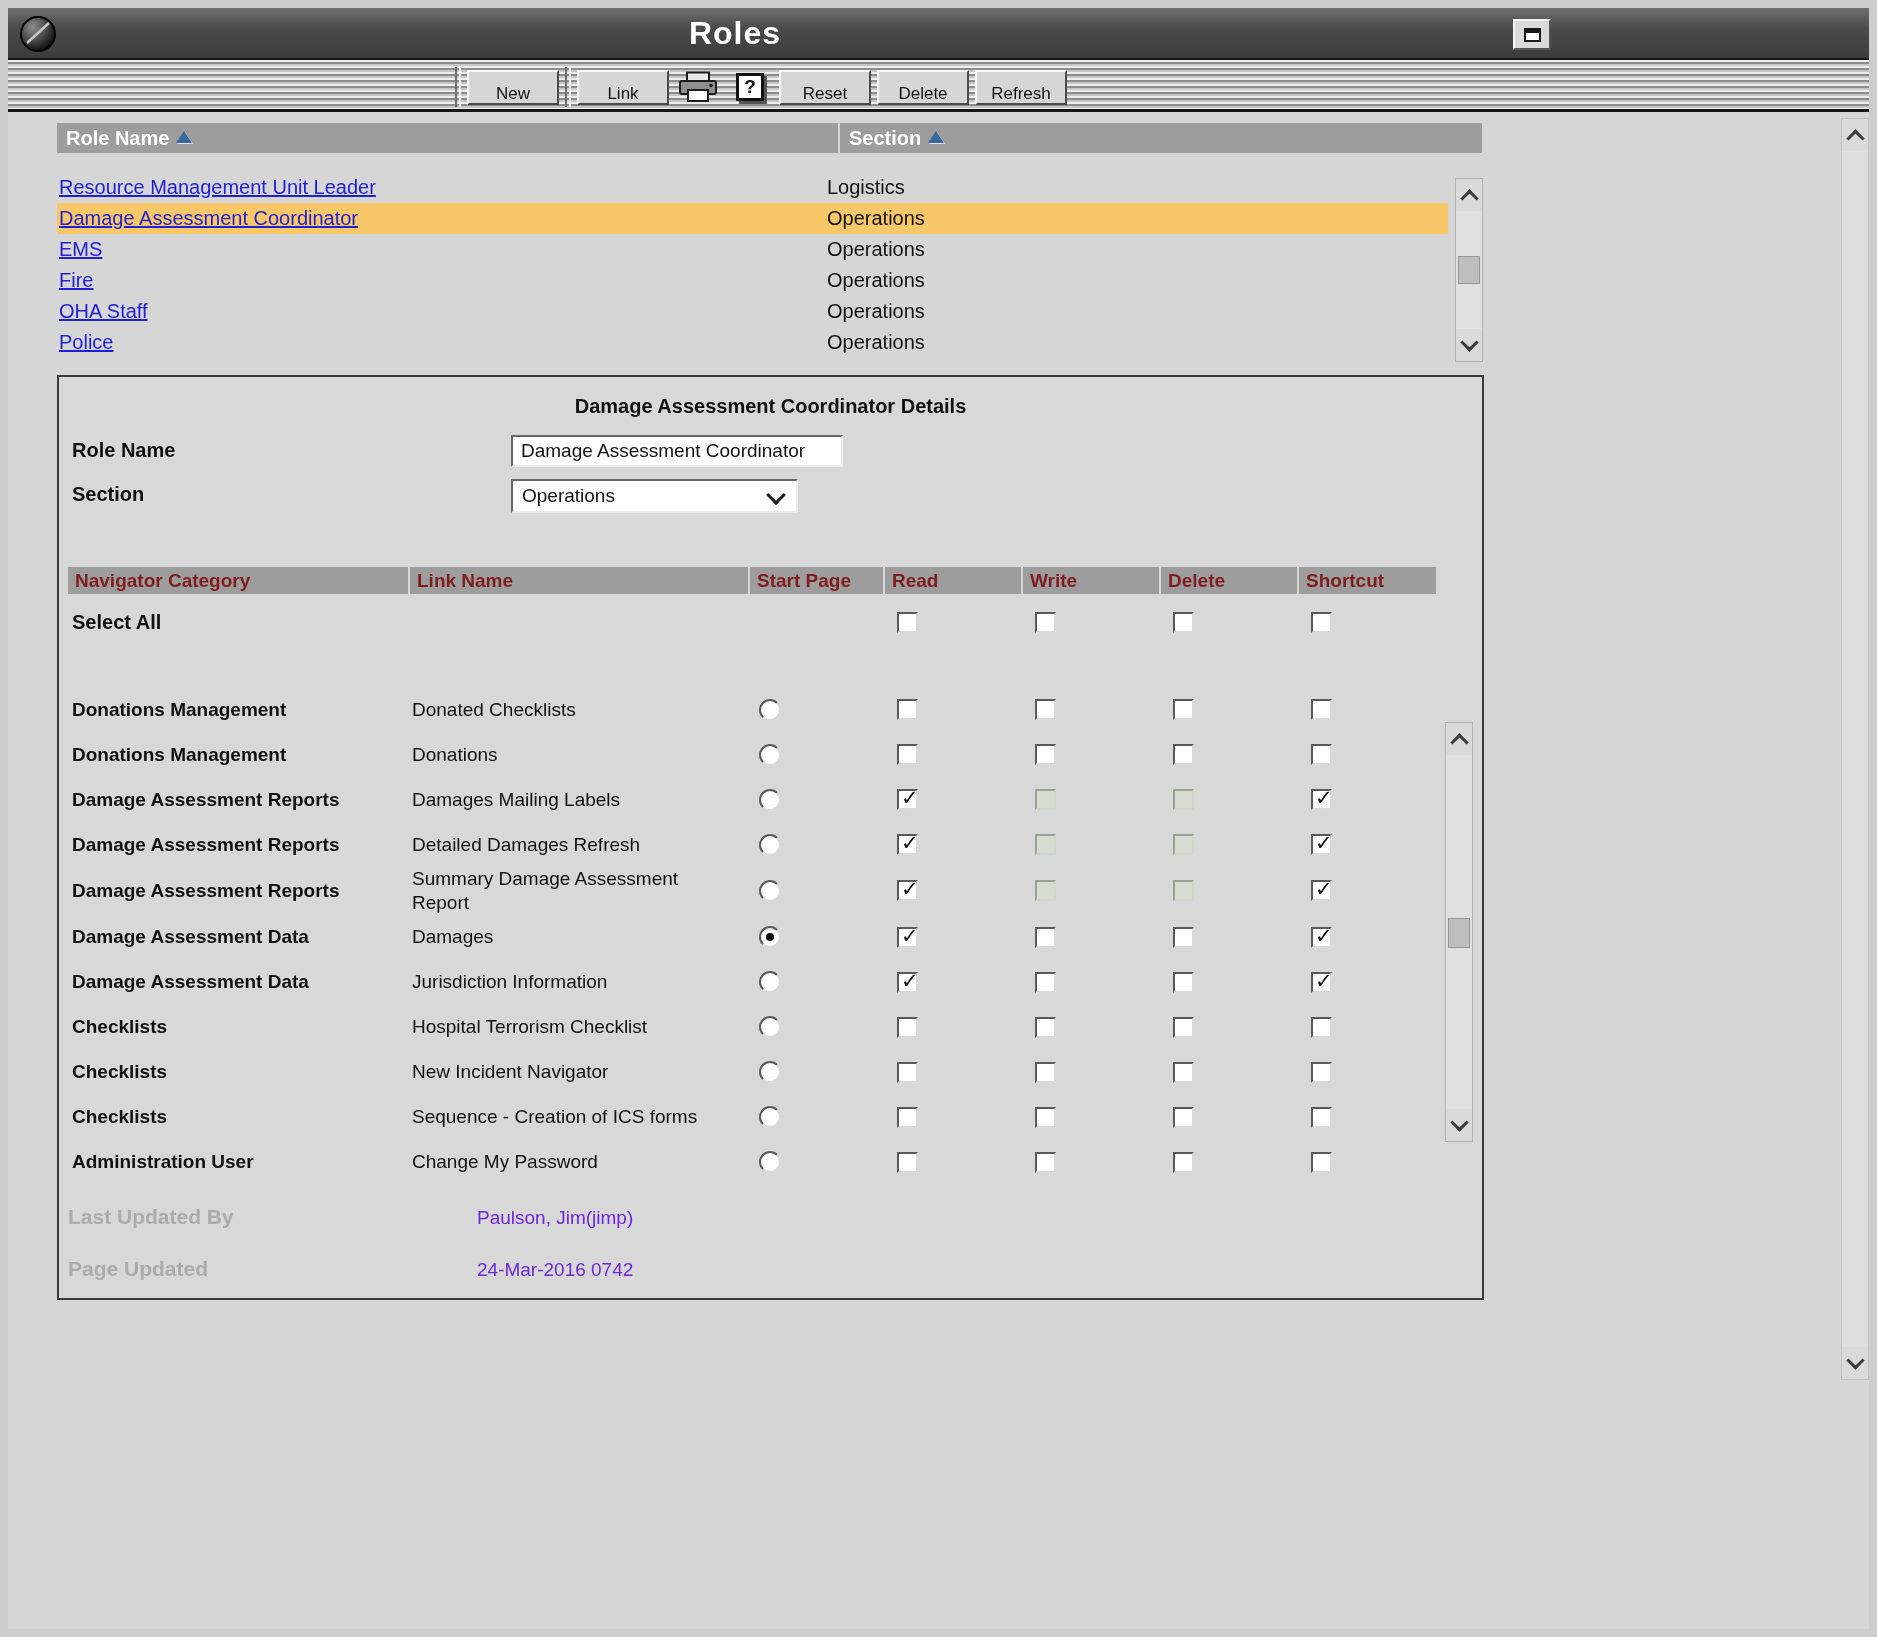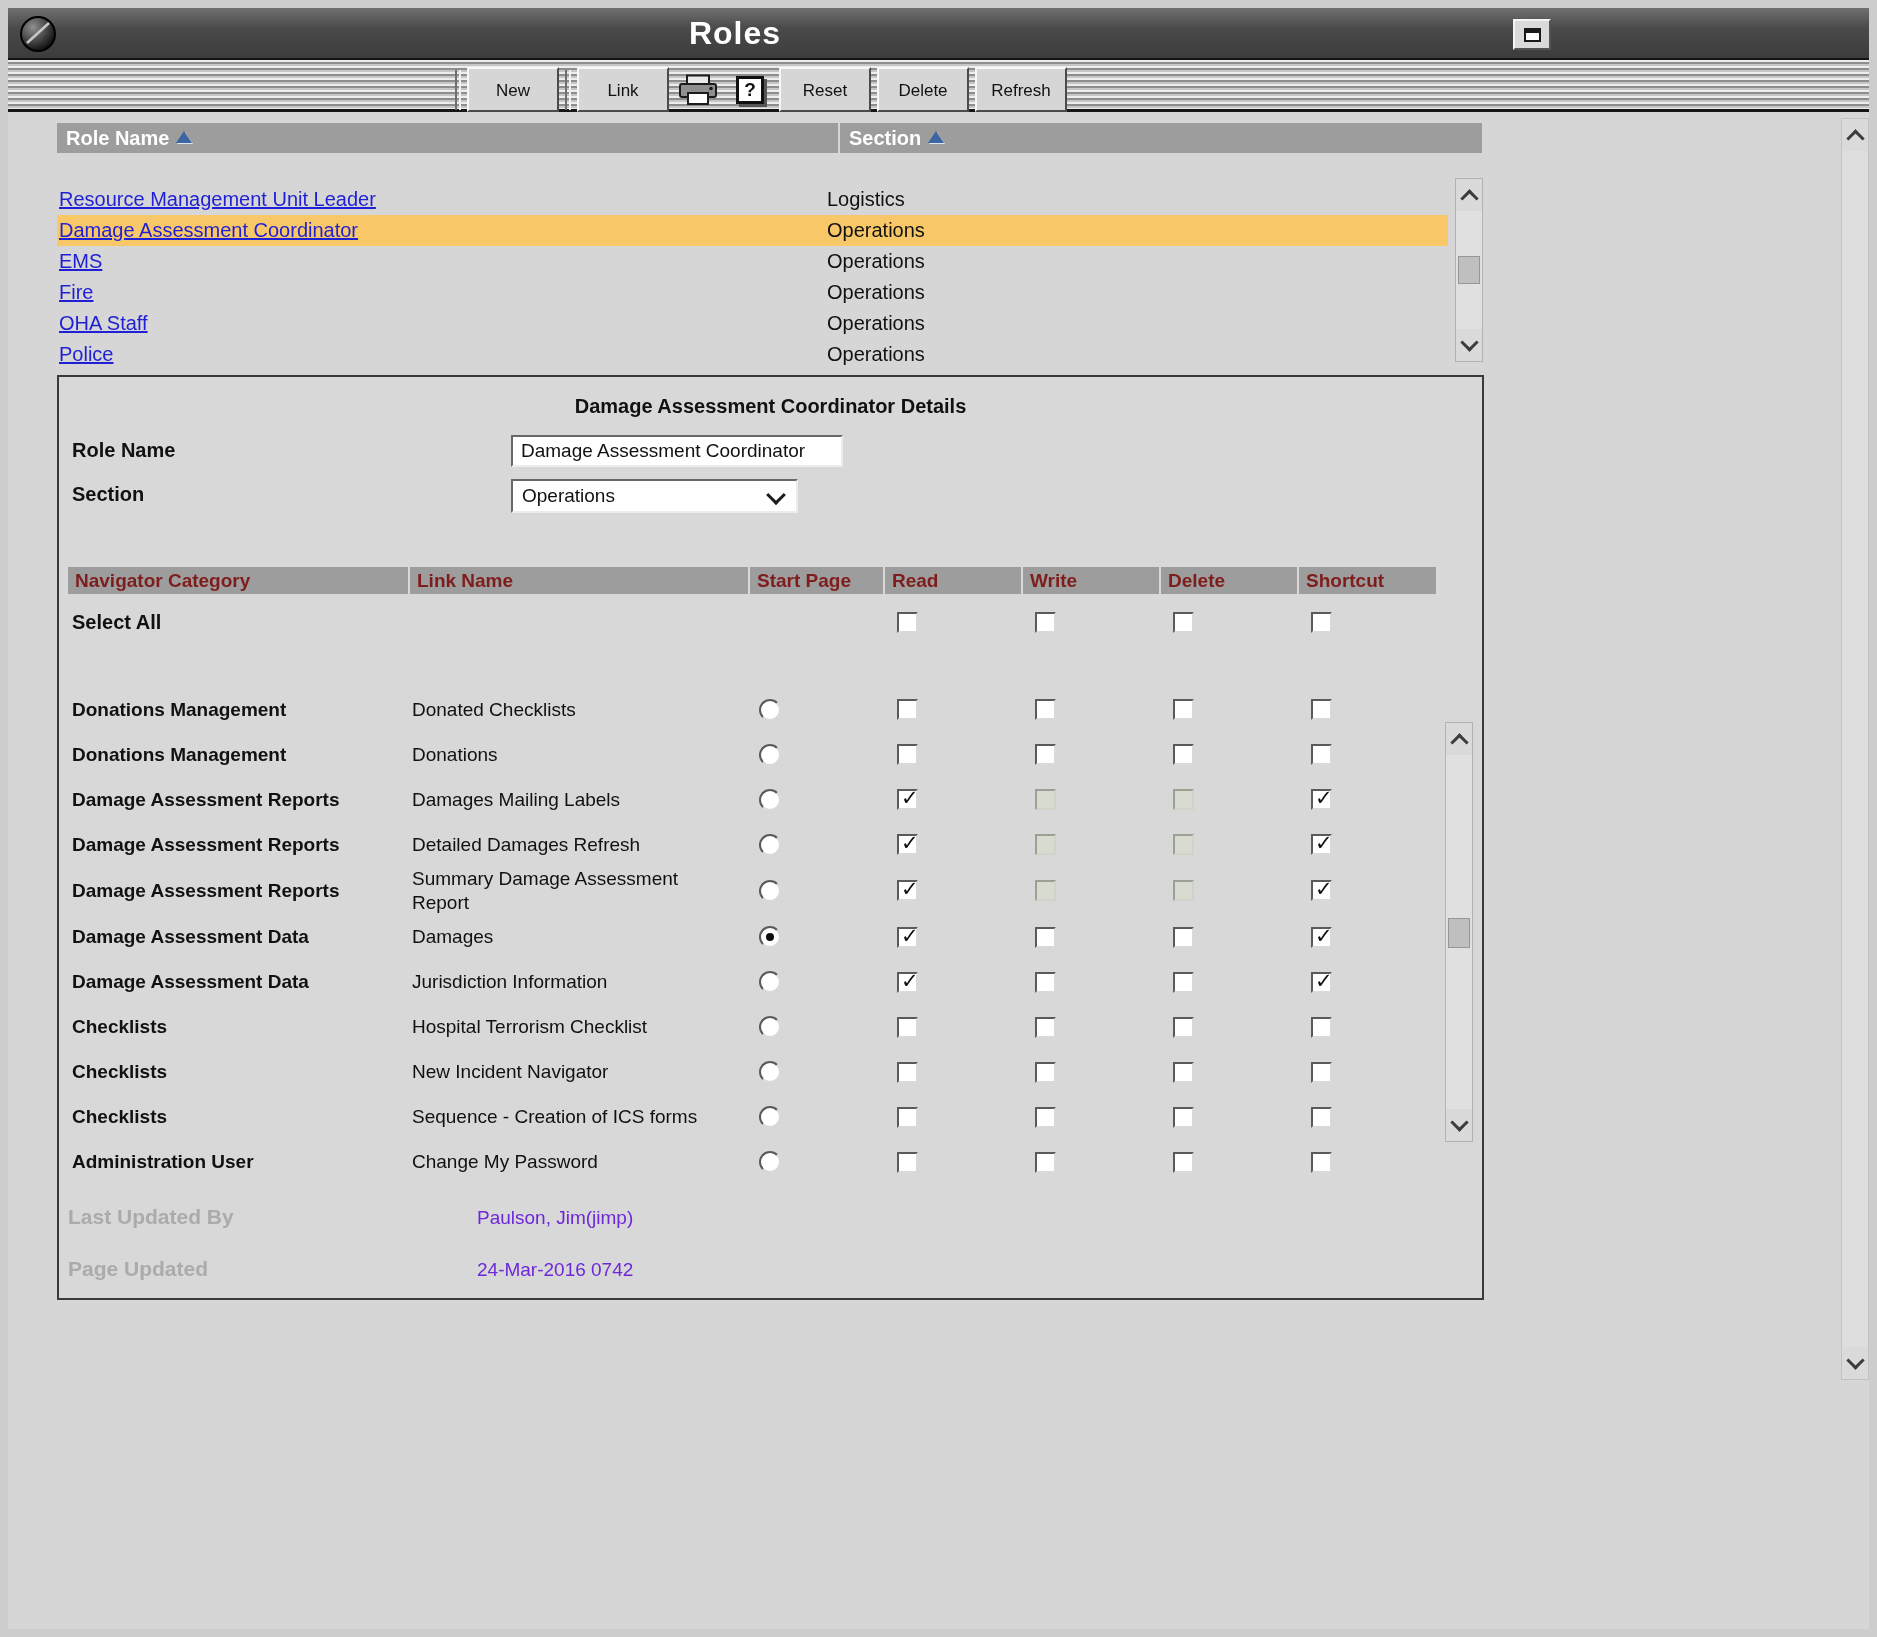--- a/index.html
+++ b/index.html
@@ -32,21 +32,21 @@
   .restore-glyph { width:17px; height:14px; border:2px solid #1a1a1a; border-top-width:5px; background:#fff; }
 
   
   .toolbar {
     position:absolute; left:8px; top:60px; right:8px; height:52px;
     background:repeating-linear-gradient(180deg,#ededed 0px,#ededed 2px,#8d8d8d 2px,#8d8d8d 4px,#c6c6c6 4px,#c6c6c6 6px);
     border-bottom:3px solid #161616;
   }
   .tb-group { position:absolute; left:447px; top:7px; display:flex; align-items:center; gap:6px; }
   .tb-btn {
-    min-width:92px; height:45px; background:#d6d6d6;
+    min-width:92px; height:35px; background:#d6d6d6;
     border:2px solid; border-color:#f7f7f7 #4b4b4b #4b4b4b #f7f7f7;
     font-family:inherit; font-size:17px; color:#111; padding:12px 14px; cursor:default;
   }
   .tb-sep { width:6px; height:40px; border-left:2px solid #6f6f6f; border-right:2px solid #f1f1f1; }
   .tb-icon {
     width:46px; height:38px; display:flex; align-items:center; justify-content:center;
     background:transparent; border:none; cursor:default;
   }
   .help-box {
     width:28px; height:28px; background:#ffffff; border:3px solid #111;
@@ -63,21 +63,21 @@
     display:grid; grid-template-columns:781px 1fr; column-gap:2px;
   }
   .hdr-cell {
     background:#9d9d9d; color:#fff; font-weight:bold; font-size:20px;
     display:flex; align-items:center; padding-left:9px; gap:7px;
   }
   .sort-tri {
     width:0; height:0; border-left:8px solid transparent; border-right:8px solid transparent;
     border-bottom:12px solid #3d66a0; filter:drop-shadow(1px 1px 0 #dfe6ef); margin-top:-2px;
   }
-  .roles-rows { position:absolute; left:49px; top:72px; width:1391px; }
+  .roles-rows { position:absolute; left:49px; top:60px; width:1391px; }
   .role-row { display:grid; grid-template-columns:770px 1fr; height:31px; align-items:center; }
   .role-row.selected { background:#F8C868; }
   .role-link { color:#1f1fd6; text-decoration:underline; font-size:20px; padding-left:2px; cursor:pointer; }
   .role-section-cell { font-size:20px; color:#111; }
 
   
   .scrollbar {
     position:absolute; background:#e0e0e0; border:1px solid #b2b2b2;
     display:flex; flex-direction:column; align-items:stretch;
   }

